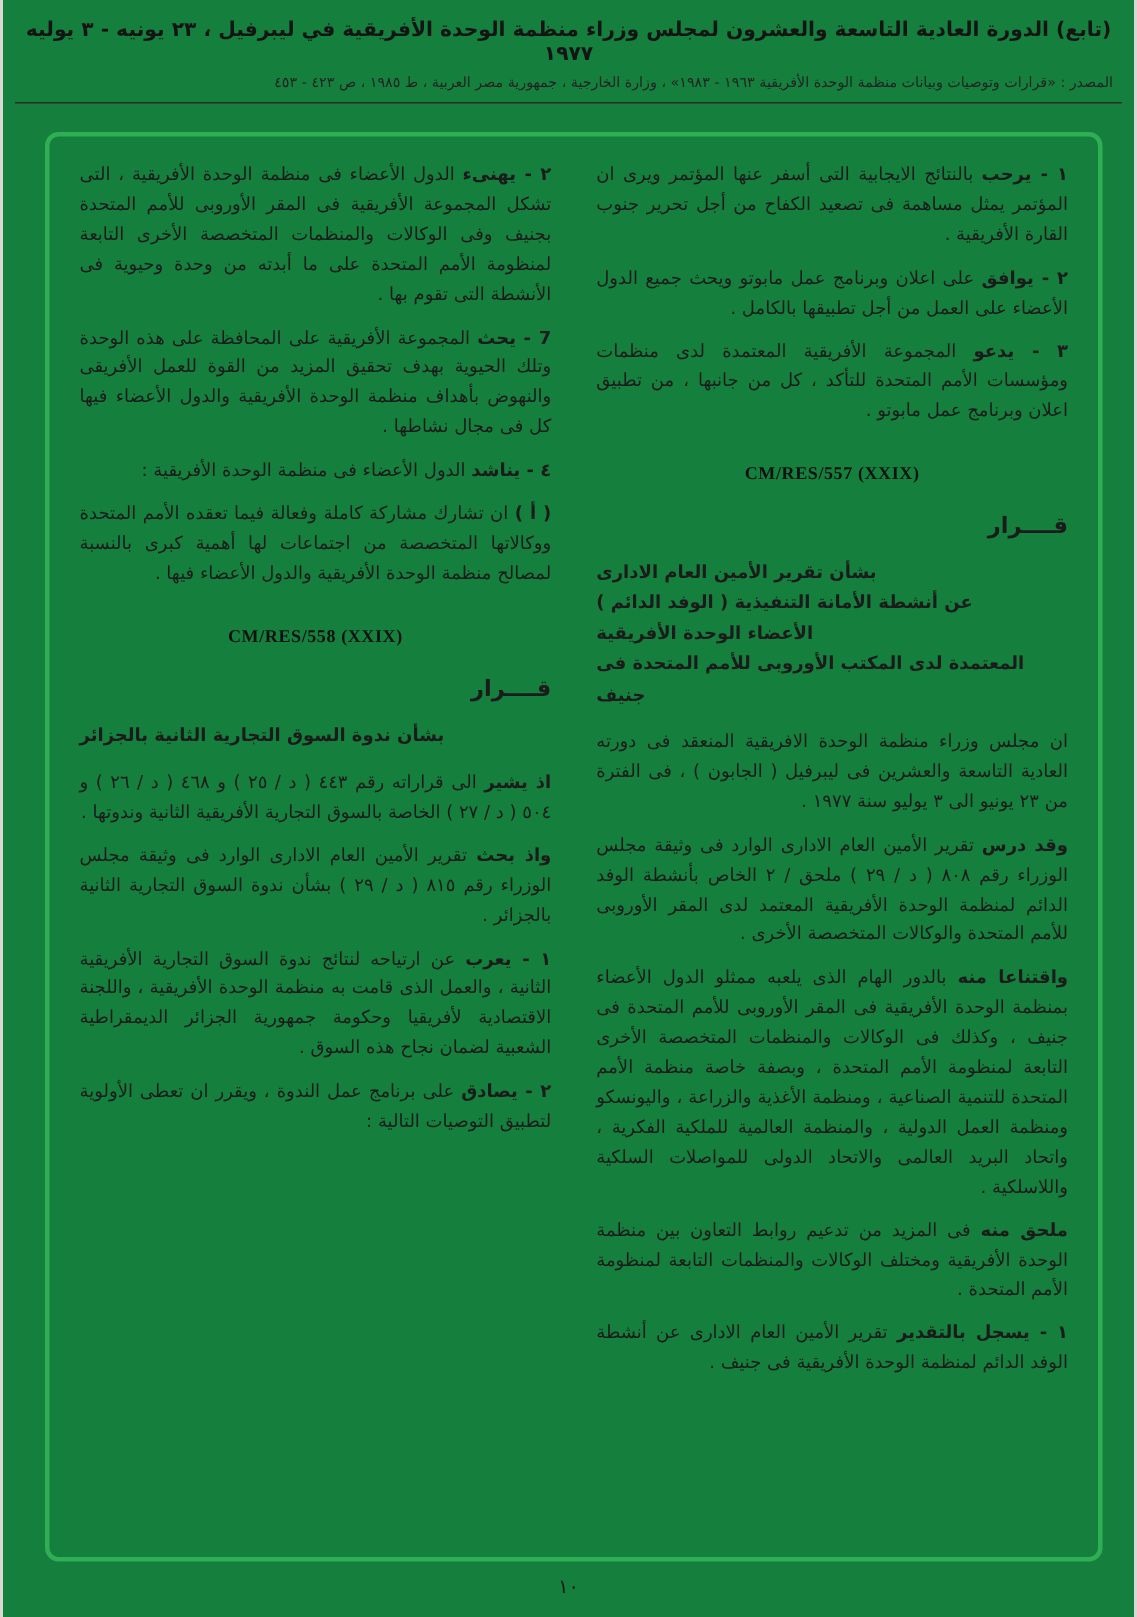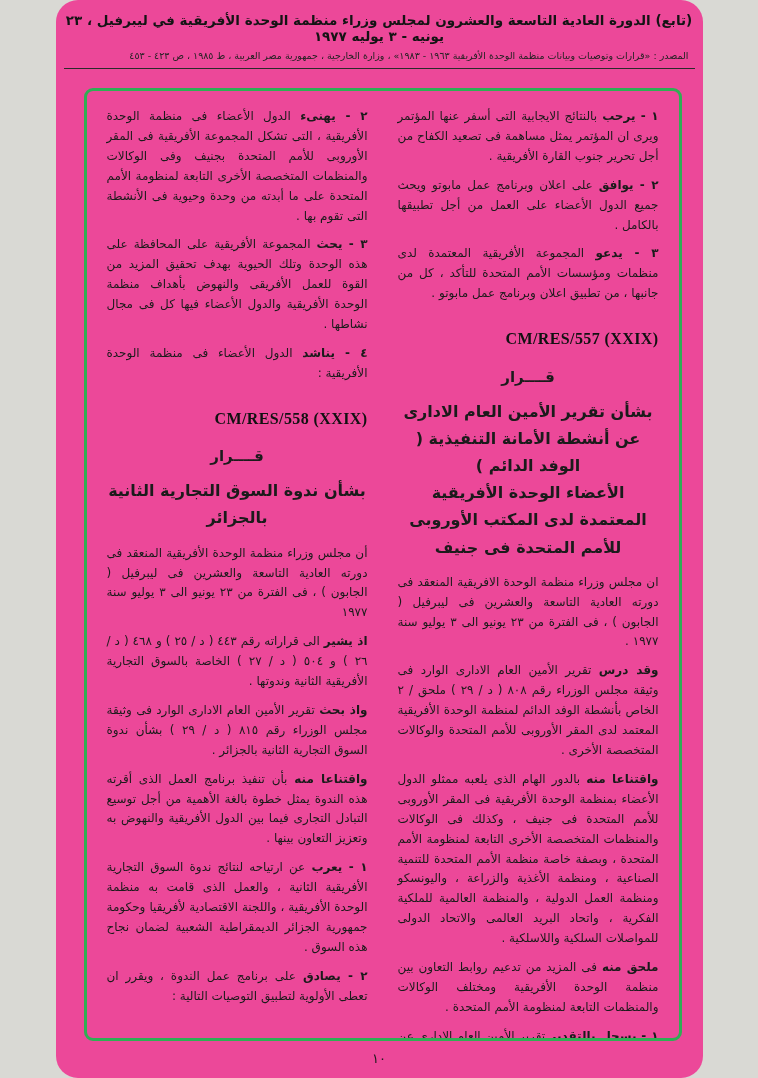--- a/index.html
+++ b/index.html
@@ -1,24 +1,23 @@
 <!DOCTYPE html>
 <html lang="ar"><head>
 <meta charset="utf-8">
 <style>
   html, body { margin:0; padding:0; background:#d9d9d4; }
   .page {
     position:relative;
-    width:647px; height:1078px;
+    width:754px; height:1078px;
     margin:0 auto;
-    background:#ec4899;
+    background:#15803d;
     color:#1b1b1b;
     font-family:"DejaVu Sans", sans-serif;
     overflow:hidden;
-    border-radius:22px;
   }
   .header { direction:rtl; padding-top:12px; }
   .header-line1 {
     text-align:center;
     font-weight:700;
     font-size:13.5px;
     color:#141414;
     padding:0 10px;
   }
   .header-line2 {
@@ -51,38 +50,38 @@
     flex:1 1 0;
     min-width:0;
     font-size:12px;
     line-height:1.66;
     text-align:justify;
   }
   .par { margin:0 0 9px 0; }
   .lead { font-weight:700; }
   .code {
     direction:ltr;
-    text-align:right;
+    text-align:center;
     font-family:"Liberation Serif", serif;
     font-weight:700;
-    font-size:16px;
+    font-size:12px;
     letter-spacing:.4px;
     margin:22px 0 12px 0;
     color:#111;
   }
   .title {
-    text-align:center;
+    text-align:right;
     font-weight:700;
     font-size:15px;
     margin:2px 0 8px 0;
   }
   .subtitle {
-    text-align:center;
+    text-align:left;
     font-weight:700;
-    font-size:16px;
+    font-size:12px;
     line-height:1.7;
     margin:0 0 12px 0;
   }
   .page-number {
     position:absolute;
     bottom:12px; left:0; right:0;
     text-align:center;
     font-size:13px;
     color:#1b1b1b;
   }
@@ -108,29 +107,28 @@
           <div class="title">قــــرار</div>
           <div class="subtitle"><span class="">بشأن تقرير الأمين العام الادارى</span><br><span class="">عن أنشطة الأمانة التنفيذية ( الوفد الدائم )</span><br><span class="">الأعضاء الوحدة الأفريقية</span><br><span class="">المعتمدة لدى المكتب الأوروبى للأمم المتحدة فى جنيف</span></div>
           <p class="par"><span class="">ان مجلس وزراء منظمة الوحدة الافريقية المنعقد فى دورته العادية التاسعة والعشرين فى ليبرفيل ( الجابون ) ، فى الفترة من ٢٣ يونيو الى ٣ يوليو سنة ١٩٧٧ .</span></p>
           <p class="par"><span class="lead">وقد درس</span> <span class="">تقرير الأمين العام الادارى الوارد فى وثيقة مجلس الوزراء رقم ٨٠٨ ( د / ٢٩ ) ملحق / ٢ الخاص بأنشطة الوفد الدائم لمنظمة الوحدة الأفريقية المعتمد لدى المقر الأوروبى للأمم المتحدة والوكالات المتخصصة الأخرى .</span></p>
           <p class="par"><span class="lead">واقتناعا منه</span> <span class="">بالدور الهام الذى يلعبه ممثلو الدول الأعضاء بمنظمة الوحدة الأفريقية فى المقر الأوروبى للأمم المتحدة فى جنيف ، وكذلك فى الوكالات والمنظمات المتخصصة الأخرى التابعة لمنظومة الأمم المتحدة ، وبصفة خاصة منظمة الأمم المتحدة للتنمية الصناعية ، ومنظمة الأغذية والزراعة ، واليونسكو ومنظمة العمل الدولية ، والمنظمة العالمية للملكية الفكرية ، واتحاد البريد العالمى والاتحاد الدولى للمواصلات السلكية واللاسلكية .</span></p>
           <p class="par"><span class="lead">ملحق منه</span> <span class="">فى المزيد من تدعيم روابط التعاون بين منظمة الوحدة الأفريقية ومختلف الوكالات والمنظمات التابعة لمنظومة الأمم المتحدة .</span></p>
           <p class="par"><span class="lead">١ - يسجل بالتقدير</span> <span class="">تقرير الأمين العام الادارى عن أنشطة الوفد الدائم لمنظمة الوحدة الأفريقية فى جنيف .</span></p>
         </div>
       <div class="col" id="col-left">
           <p class="par"><span class="lead">٢ - يهنىء</span> <span class="">الدول الأعضاء فى منظمة الوحدة الأفريقية ، التى تشكل المجموعة الأفريقية فى المقر الأوروبى للأمم المتحدة بجنيف وفى الوكالات والمنظمات المتخصصة الأخرى التابعة لمنظومة الأمم المتحدة على ما أبدته من وحدة وحيوية فى الأنشطة التى تقوم بها .</span></p>
-          <p class="par"><span class="lead">٣ - يحث</span> <span class="">المجموعة الأفريقية على المحافظة على هذه الوحدة وتلك الحيوية بهدف تحقيق المزيد من القوة للعمل الأفريقى والنهوض بأهداف منظمة الوحدة الأفريقية والدول الأعضاء فيها كل فى مجال نشاطها .</span></p>
+          <p class="par"><span class="lead">7 - يحث</span> <span class="">المجموعة الأفريقية على المحافظة على هذه الوحدة وتلك الحيوية بهدف تحقيق المزيد من القوة للعمل الأفريقى والنهوض بأهداف منظمة الوحدة الأفريقية والدول الأعضاء فيها كل فى مجال نشاطها .</span></p>
           <p class="par"><span class="lead">٤ - يناشد</span> <span class="">الدول الأعضاء فى منظمة الوحدة الأفريقية :</span></p>
+          <p class="par"><span class="lead">( أ )</span> <span class="">ان تشارك مشاركة كاملة وفعالة فيما تعقده الأمم المتحدة ووكالاتها المتخصصة من اجتماعات لها أهمية كبرى بالنسبة لمصالح منظمة الوحدة الأفريقية والدول الأعضاء فيها .</span></p>
           <div class="code">CM/RES/558 (XXIX)</div>
           <div class="title">قــــرار</div>
           <div class="subtitle"><span class="">بشأن ندوة السوق التجارية الثانية بالجزائر</span></div>
-          <p class="par"><span class="">أن مجلس وزراء منظمة الوحدة الأفريقية المنعقد فى دورته العادية التاسعة والعشرين فى ليبرفيل ( الجابون ) ، فى الفترة من ٢٣ يونيو الى ٣ يوليو سنة ١٩٧٧</span></p>
           <p class="par"><span class="lead">اذ يشير</span> <span class="">الى قراراته رقم ٤٤٣ ( د / ٢٥ ) و ٤٦٨ ( د / ٢٦ ) و ٥٠٤ ( د / ٢٧ ) الخاصة بالسوق التجارية الأفريقية الثانية وندوتها .</span></p>
           <p class="par"><span class="lead">واذ بحث</span> <span class="">تقرير الأمين العام الادارى الوارد فى وثيقة مجلس الوزراء رقم ٨١٥ ( د / ٢٩ ) بشأن ندوة السوق التجارية الثانية بالجزائر .</span></p>
-          <p class="par"><span class="lead">واقتناعا منه</span> <span class="">بأن تنفيذ برنامج العمل الذى أقرته هذه الندوة يمثل خطوة بالغة الأهمية من أجل توسيع التبادل التجارى فيما بين الدول الأفريقية والنهوض به وتعزيز التعاون بينها .</span></p>
           <p class="par"><span class="lead">١ - يعرب</span> <span class="">عن ارتياحه لنتائج ندوة السوق التجارية الأفريقية الثانية ، والعمل الذى قامت به منظمة الوحدة الأفريقية ، واللجنة الاقتصادية لأفريقيا وحكومة جمهورية الجزائر الديمقراطية الشعبية لضمان نجاح هذه السوق .</span></p>
           <p class="par"><span class="lead">٢ - يصادق</span> <span class="">على برنامج عمل الندوة ، ويقرر ان تعطى الأولوية لتطبيق التوصيات التالية :</span></p>
         </div>
     </div>
   </div>
 
   <div class="page-number">١٠</div>
 
 </div>
 

